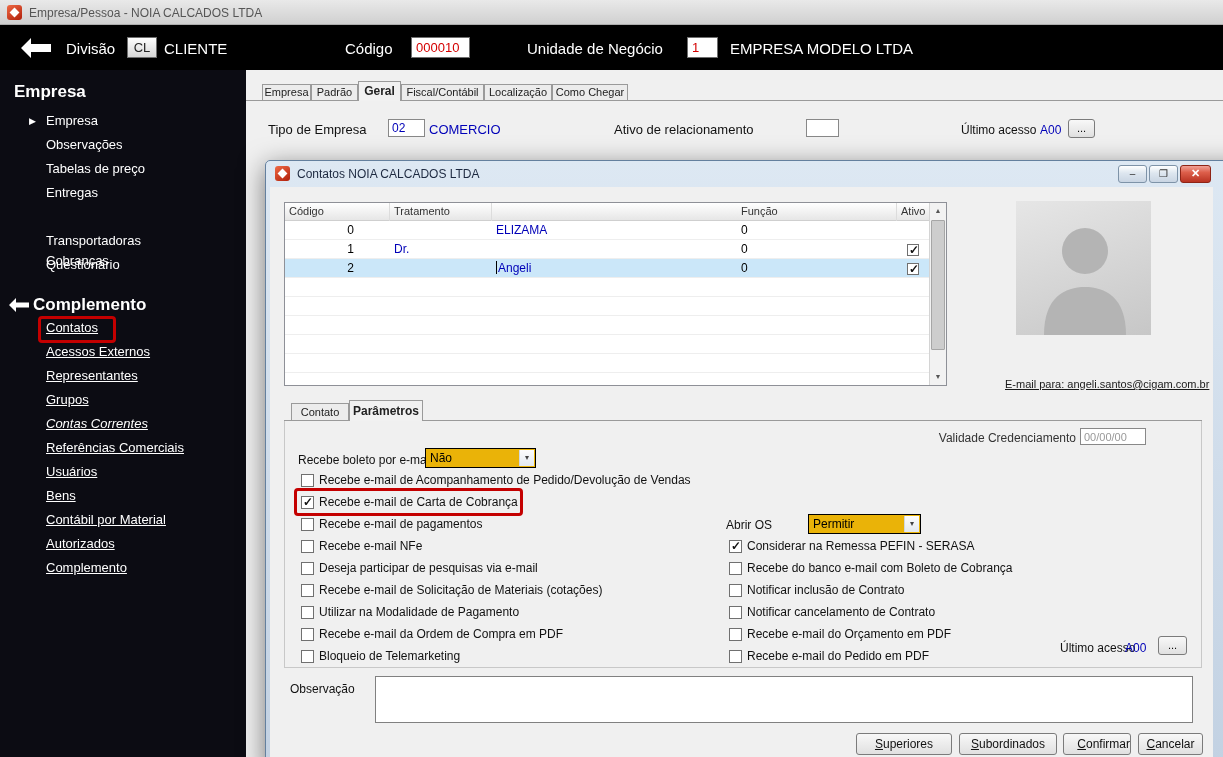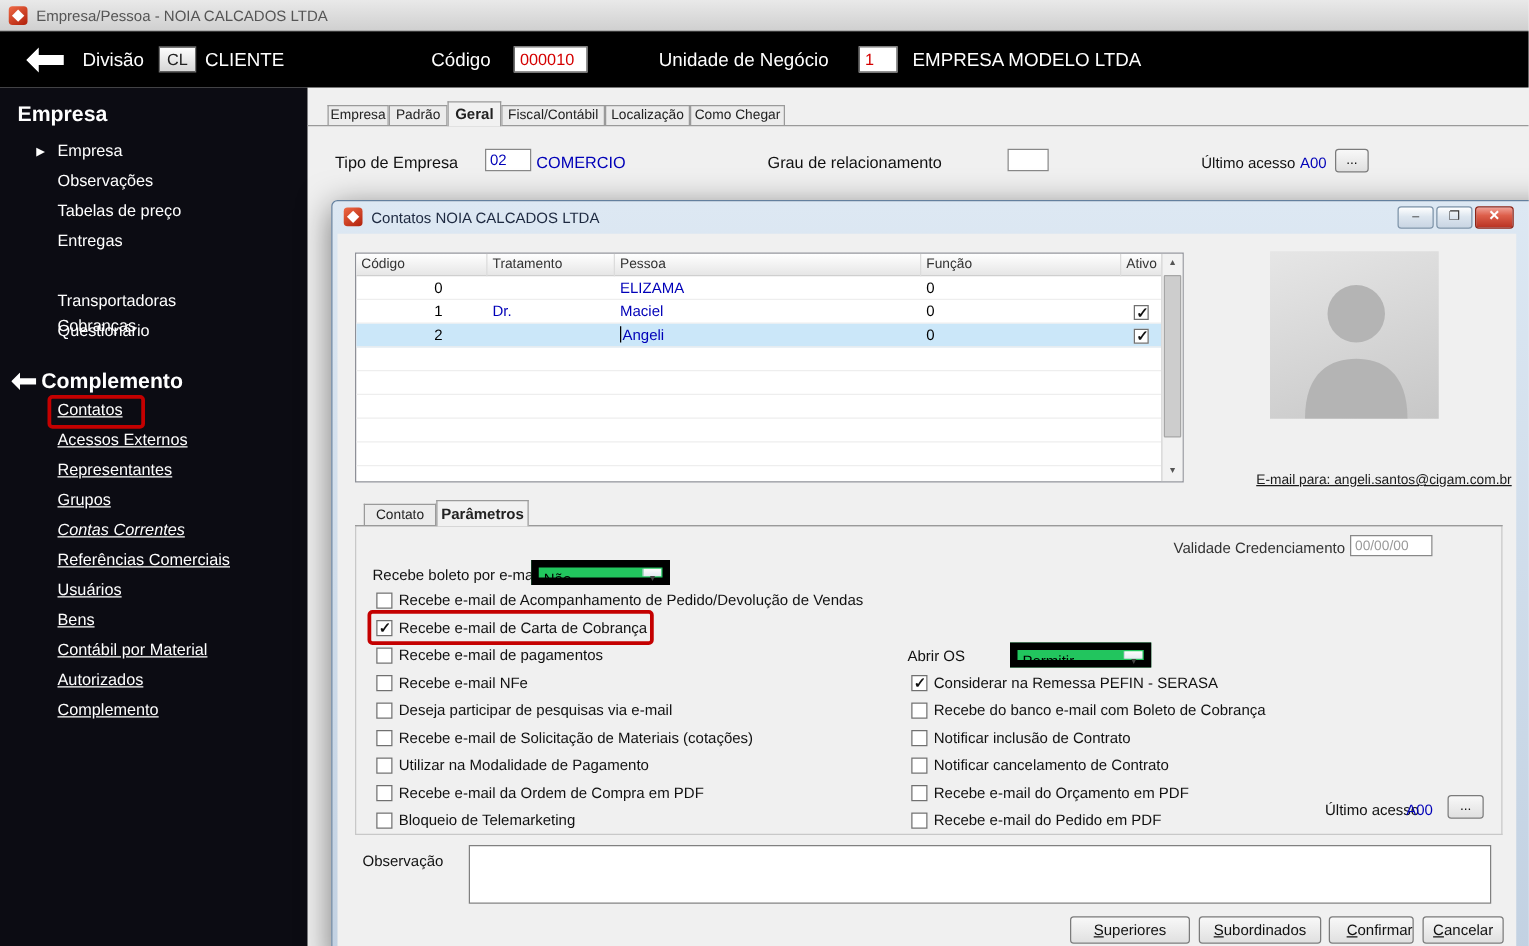--- a/index.html
+++ b/index.html
@@ -93,21 +93,21 @@
 
   
   .panel{position:absolute;left:14px;top:233px;width:918px;height:248px;
     border:1px solid #c8c8c8;border-top:1px solid #a3a3a3;}
   .cbrow{position:absolute;display:flex;align-items:center;gap:5px;font-size:12px;color:#111;
     white-space:nowrap;height:16px;cursor:pointer;}
   .cb{width:13px;height:13px;min-width:13px;background:#fff;border:1px solid #707070;position:relative;}
   .cb.small{width:12px;height:12px;min-width:12px;}
   .cb.checked::after{content:"✓";position:absolute;left:1px;top:-2px;font-size:12px;
     font-weight:bold;color:#111;line-height:14px;}
-  .combo{position:absolute;background:#22c55e;border:6px solid #000000;font-size:12px;cursor:pointer;}
+  .combo{position:absolute;background:#eab308;border:1px solid #000000;font-size:12px;cursor:pointer;}
   .combo .val{position:absolute;left:4px;top:2px;white-space:nowrap;}
   .combo .arr{position:absolute;right:1px;top:1px;bottom:1px;width:15px;color:#444;font-size:8px;
     text-align:center;line-height:16px;background:linear-gradient(#fdfdfd,#e3e9f0);
     border-left:1px solid #d0d8e2;}
 
   textarea.obs{position:absolute;left:105px;top:489px;width:818px;height:47px;background:#fff;
     border:1px solid #808080;font-family:"Liberation Sans",sans-serif;font-size:12px;resize:none;}
 </style>
 </head>
 <body>
@@ -173,58 +173,56 @@
   <div class="tab" style="left:262px;top:84px;width:49px;height:16px;line-height:15px;">Empresa</div>
   <div class="tab" style="left:311px;top:84px;width:47px;height:16px;line-height:15px;">Padrão</div>
   <div class="tab active" style="left:358px;top:81px;width:43px;height:20px;line-height:19px;">Geral</div>
   <div class="tab" style="left:401px;top:84px;width:83px;height:16px;line-height:15px;">Fiscal/Contábil</div>
   <div class="tab" style="left:484px;top:84px;width:68px;height:16px;line-height:15px;">Localização</div>
   <div class="tab" style="left:552px;top:84px;width:76px;height:16px;line-height:15px;">Como Chegar</div>
 
   <span class="lbl lbl13" style="left:268px;top:122px;">Tipo de Empresa</span>
   <span class="field blue" style="left:388px;top:119px;width:37px;height:18px;">02</span>
   <span class="lbl lbl13 blue" style="left:429px;top:122px;">COMERCIO</span>
-  <span class="lbl lbl13" style="left:614px;top:122px;">Grau de relacionamento</span>
+  <span class="lbl lbl13" style="left:614px;top:122px;">Ativo de relacionamento</span>
   <span class="field" style="left:806px;top:119px;width:33px;height:18px;"></span>
   <span class="lbl" style="left:961px;top:123px;">Último acesso</span>
   <span class="lbl blue" style="left:1040px;top:123px;">A00</span>
   <span class="btn small" style="left:1068px;top:119px;width:27px;">...</span>
 
   <div class="dialog">
     <div style="position:absolute;left:0;top:0;right:0;height:26px;">
       <span class="app-icon" style="left:9px;top:5px;"></span>
       <span class="dlg-title-text">Contatos NOIA CALCADOS LTDA</span>
       <span class="wbtn" style="left:852px;width:29px;">–</span>
       <span class="wbtn" style="left:883px;width:29px;">❐</span>
       <span class="wbtn close" style="left:914px;width:31px;">✕</span>
     </div>
 
     <div class="dlg-client">
 
       <div class="grid">
         <div class="ghead">
           <span class="gh" style="left:0;width:105px;">Código</span>
           <span class="gh" style="left:105px;width:102px;">Tratamento</span>
-          <span class="gh" style="left:207px;width:245px;">Pessoa</span>
           <span class="gh" style="left:452px;width:160px;">Função</span>
           <span class="gh" style="left:612px;width:32px;border-right:none;">Ativo</span>
         </div>
 
         <div class="grow" style="top:18px;">
           <span class="gc" style="left:0;width:105px;text-align:right;padding-right:36px;">0</span>
           <span class="gc blue" style="left:105px;width:102px;padding-left:4px;"></span>
           <span class="gc blue" style="left:207px;width:245px;padding-left:4px;">ELIZAMA</span>
           <span class="gc" style="left:452px;width:160px;padding-left:4px;">0</span>
           <span class="gc gc-atv" style="left:612px;width:32px;"></span>
         </div>
 
         <div class="grow" style="top:37px;">
           <span class="gc" style="left:0;width:105px;text-align:right;padding-right:36px;">1</span>
           <span class="gc blue" style="left:105px;width:102px;padding-left:4px;">Dr.</span>
-          <span class="gc blue" style="left:207px;width:245px;padding-left:4px;">Maciel</span>
           <span class="gc" style="left:452px;width:160px;padding-left:4px;">0</span>
           <span class="gc gc-atv" style="left:612px;width:32px;">
               <span class="cb small checked"></span>
             </span>
         </div>
 
         <div class="grow selected" style="top:56px;">
           <span class="gc" style="left:0;width:105px;text-align:right;padding-right:36px;">2</span>
           <span class="gc blue" style="left:105px;width:102px;padding-left:4px;"></span>
           <span class="gc blue" style="left:207px;width:245px;padding-left:4px;"><span class="caret"></span><span>Angeli</span></span>

